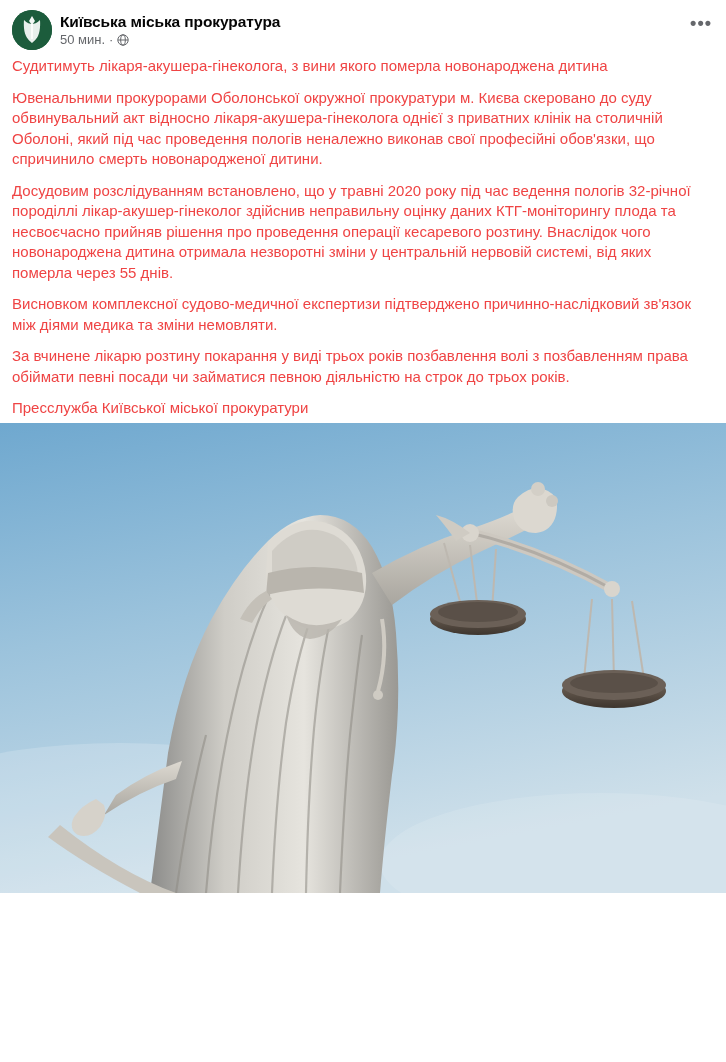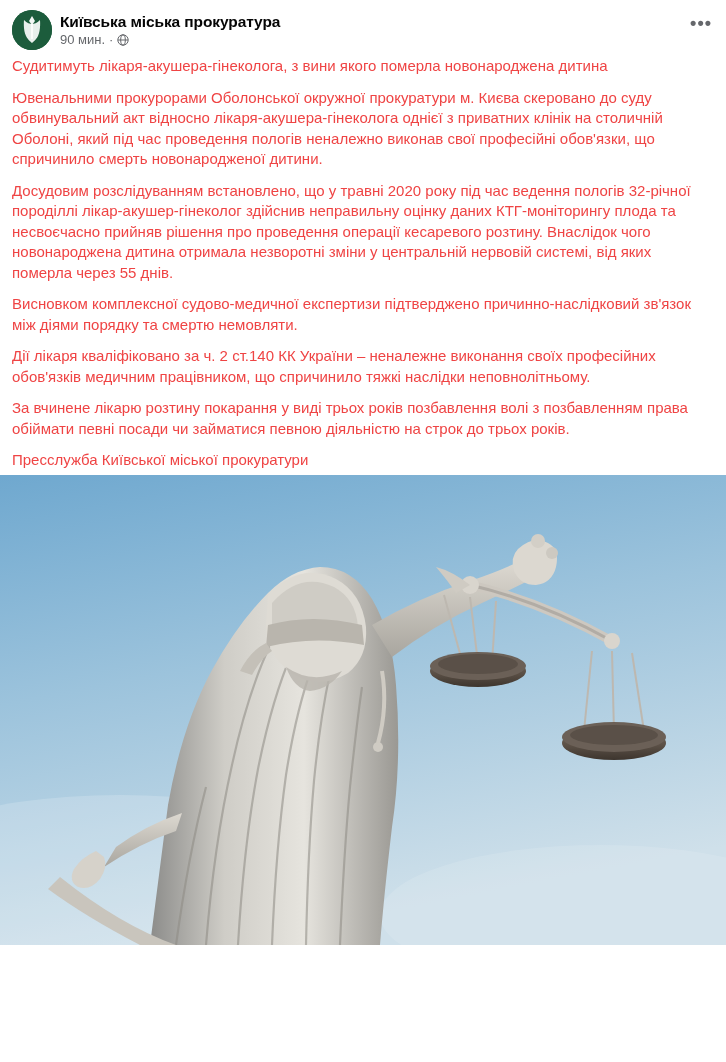--- a/index.html
+++ b/index.html
@@ -119,40 +119,39 @@
         <g fill="#ffffff">
           <path d="M20 6 L23 11 L20 15 L17 11 Z" opacity="0.95"></path>
           <path d="M12 10 C12 10 11 20 14 26 C16 30 20 33 20 33 C20 33 24 30 26 26 C29 20 28 10 28 10 C25 13 22 14 20 14 C18 14 15 13 12 10 Z" opacity="0.9"></path>
           <rect x="19.2" y="14" width="1.6" height="15" rx="0.6"></rect>
         </g>
       </svg>
     </div>
     <div class="header-text">
       <div class="page-name">Київська міська прокуратура</div>
       <div class="meta-row">
-        <span>90 мин.</span>
+        <span>50 мин.</span>
         <span class="meta-sep">·</span>
         <span class="globe-icon">
           <svg width="12" height="12" viewBox="0 0 12 12" aria-hidden="true">
             <circle cx="6" cy="6" r="5.2" fill="none" stroke="#65676b" stroke-width="1"></circle>
             <ellipse cx="6" cy="6" rx="2.3" ry="5.2" fill="none" stroke="#65676b" stroke-width="1"></ellipse>
             <line x1="0.9" y1="6" x2="11.1" y2="6" stroke="#65676b" stroke-width="1"></line>
           </svg>
         </span>
       </div>
     </div>
     <div class="menu-dots">•••</div>
   </div>
 
   <div class="post-body">
     <p class="first">Судитимуть лікаря-акушера-гінеколога, з вини якого померла новонароджена дитина</p>
     <p>Ювенальними прокурорами Оболонської окружної прокуратури м. Києва скеровано до суду обвинувальний акт відносно лікаря-акушера-гінеколога однієї з приватних клінік на столичній Оболоні, який під час проведення пологів неналежно виконав свої професійні обов'язки, що спричинило смерть новонародженої дитини.</p>
     <p>Досудовим розслідуванням встановлено, що у травні 2020 року під час ведення пологів 32-річної породіллі лікар-акушер-гінеколог здійснив неправильну оцінку даних КТГ-моніторингу плода та несвоєчасно прийняв рішення про проведення операції кесаревого розтину. Внаслідок чого новонароджена дитина отримала незворотні зміни у центральній нервовій системі, від яких померла через 55 днів.</p>
-    <p>Висновком комплексної судово-медичної експертизи підтверджено причинно-наслідковий зв'язок між діями порядку та смертю немовляти.</p>
-    <p>Дії лікаря  кваліфіковано за ч. 2 ст.140 КК України – неналежне виконання своїх професійних обов'язків медичним працівником, що спричинило тяжкі наслідки неповнолітньому.</p>
+    <p>Висновком комплексної судово-медичної експертизи підтверджено причинно-наслідковий зв'язок між діями медика та зміни немовляти.</p>
     <p>За вчинене лікарю розтину покарання у виді трьох років позбавлення волі з позбавленням права обіймати певні посади чи займатися певною діяльністю на строк до трьох років.</p>
     <p class="signature">Пресслужба Київської міської прокуратури</p>
   </div>
 
   <div class="post-image-wrap">
     <svg width="726" height="470" viewBox="0 0 726 470" aria-hidden="true">
       <defs>
         <linearGradient id="sky" x1="0" y1="0" x2="0.3" y2="1">
           <stop offset="0%" stop-color="#6fa8cf"></stop>
           <stop offset="45%" stop-color="#9cc3dc"></stop>

